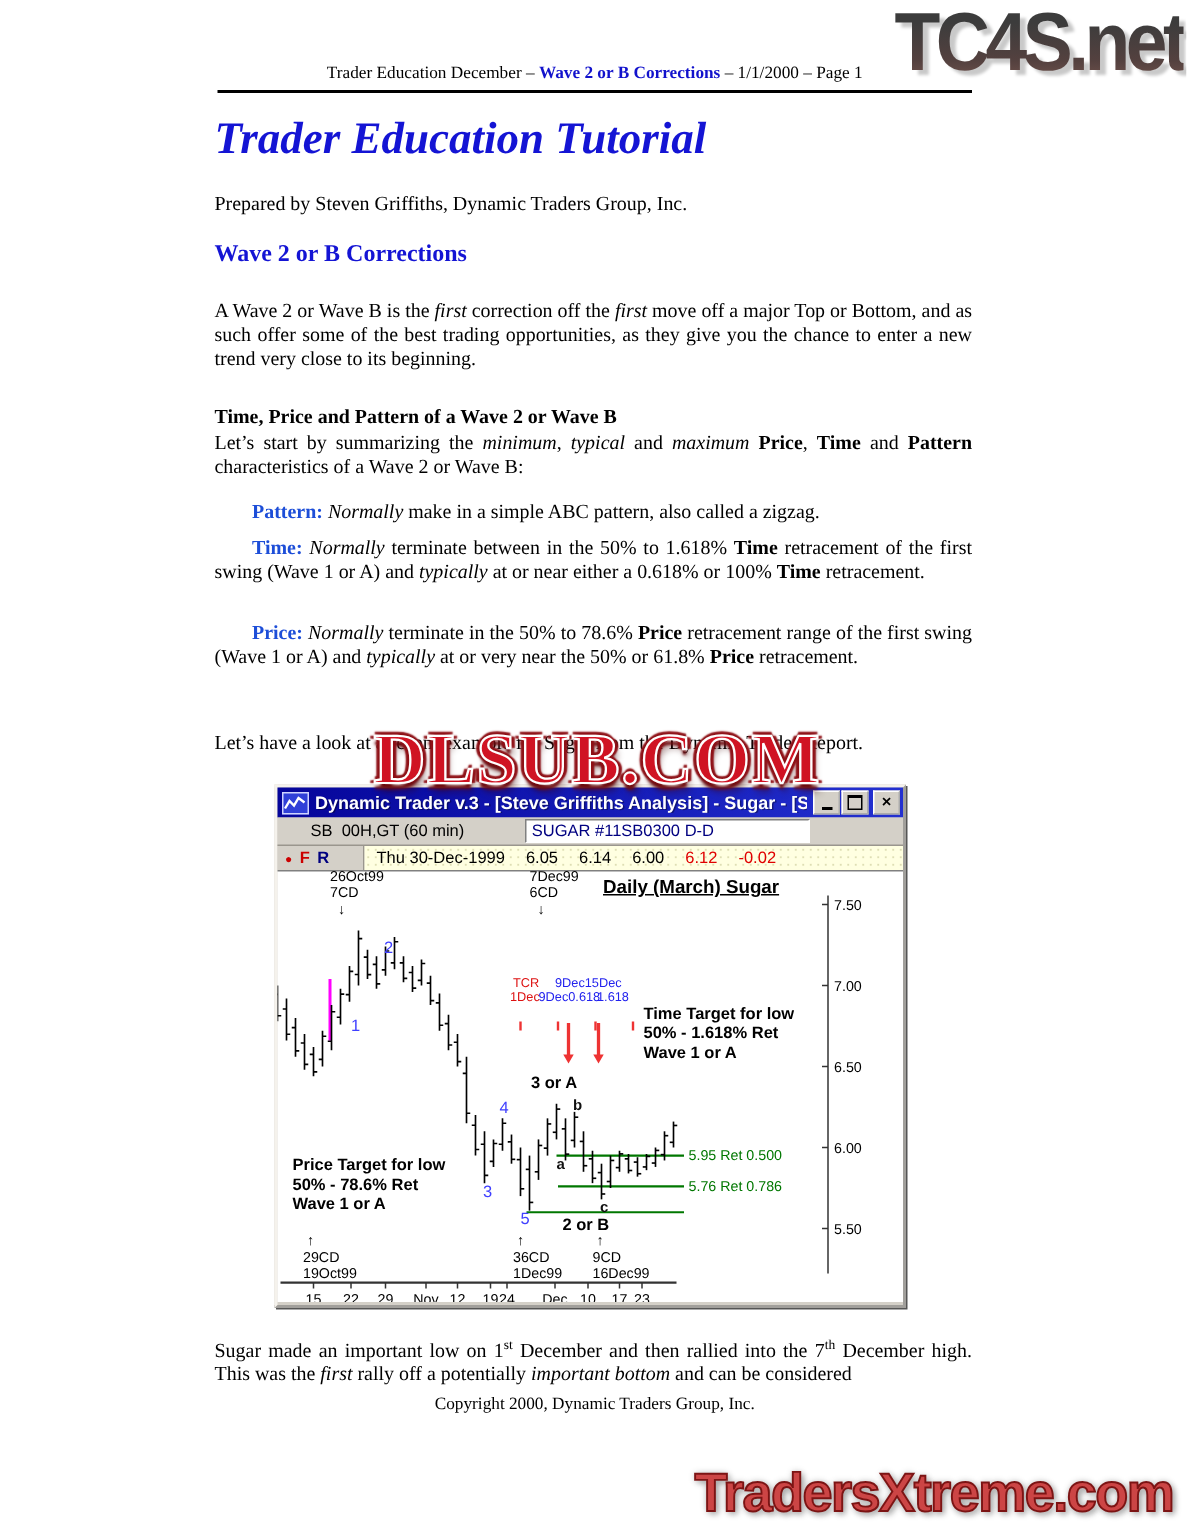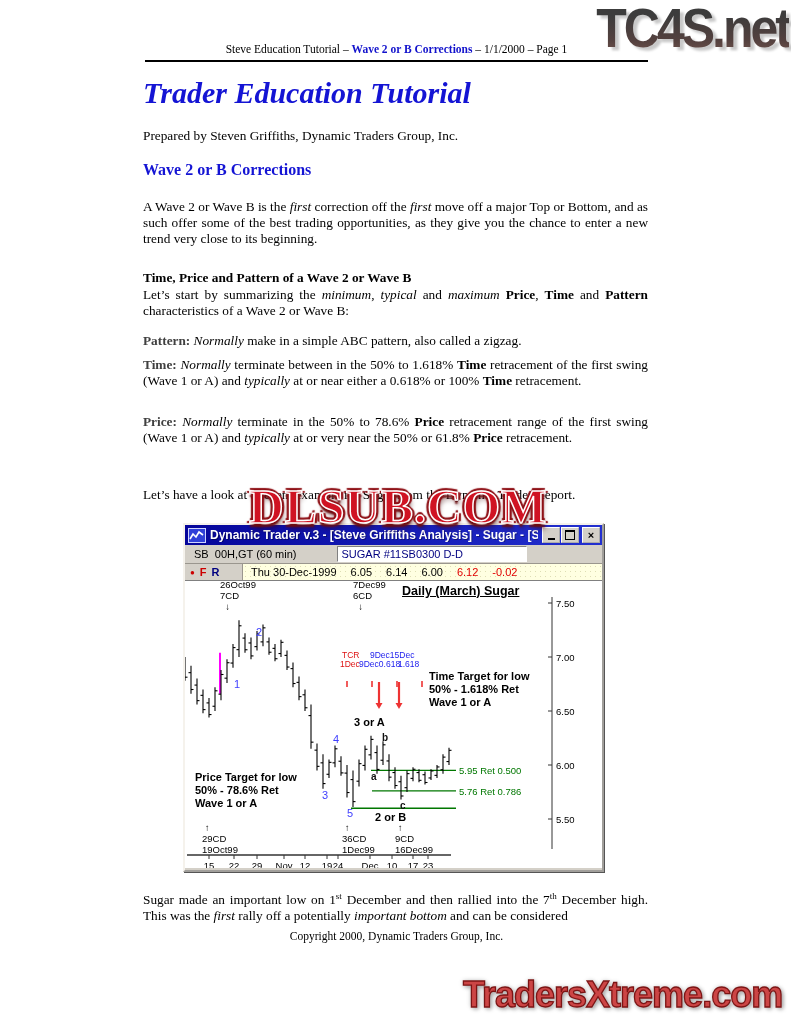--- a/index.html
+++ b/index.html
@@ -11,21 +11,21 @@
   .hdr-hl{color:#1212cc;font-weight:bold;}
   .rule{position:absolute;top:60px;left:145px;width:503px;border-top:2px solid #000;}
   .doc-title{position:absolute;top:76px;left:143px;font-size:30px;font-weight:bold;font-style:italic;color:#1414d4;}
   .doc-sub{position:absolute;top:128px;left:143px;font-size:13.3px;}
   .sec-head{position:absolute;top:161px;left:143px;font-size:16px;font-weight:bold;color:#1414d4;}
   .bodyp{position:absolute;left:143px;width:505px;margin:0;font-size:13.3px;line-height:16px;text-align:justify;}
   .bodyh{position:absolute;left:143px;width:505px;font-size:13.3px;font-weight:bold;}
   .footer{position:absolute;top:930px;left:145px;width:503px;text-align:center;font-size:11.5px;}
   .rt-i{font-style:italic;}
   .rt-b{font-weight:bold;}
-  .rt-hb{font-weight:bold;color:#404040;}
+  .rt-hb{font-weight:bold;color:#1d4ed8;margin-left:25px;}
   .rt-sup{vertical-align:super;font-size:9px;}
 
   
   .tc4s{position:absolute;top:-4px;right:2px;font-family:"Liberation Sans",sans-serif;
         font-weight:bold;font-size:50px;letter-spacing:-3px;
         background:linear-gradient(180deg,#3c3c3c 30%,#54413f 70%,#7c5a52 100%);
         -webkit-background-clip:text;background-clip:text;color:transparent;
         filter:drop-shadow(4px 3px 1px #c9c9c9);transform:scaleY(1.1);transform-origin:top right;z-index:5;}
   .dlsub{position:absolute;top:479px;left:249px;z-index:30;font-family:"Liberation Serif",serif;
          font-weight:bold;font-size:48px;letter-spacing:1px;color:#d01323;
@@ -47,21 +47,21 @@
          text-shadow:1px 1px 0 rgba(0,0,0,.35);}
   .winbtns{display:flex;gap:1px;margin-left:4px;}
   .wbtn{width:16px;height:14px;background:#d4d0c8;border:1px outset #fff;display:flex;
         align-items:center;justify-content:center;cursor:pointer;}
   .wbtn.close{margin-left:2px;}
   .glyph-min{width:7px;height:2px;background:#000;align-self:flex-end;margin-bottom:2px;}
   .glyph-max{width:8px;height:7px;border:1px solid #000;border-top-width:2px;}
   .glyph-x{font-size:11px;font-weight:bold;line-height:10px;color:#000;}
   .toolbar{height:18px;display:flex;align-items:center;font-size:11px;background:#d4d0c8;
            border-bottom:1px solid #9a968e;}
-  .tlabel{padding-left:9px;color:#000;white-space:pre;}
+  .tlabel{padding-left:22px;color:#000;white-space:pre;}
   .symfield{margin-left:40px;width:180px;height:14px;background:#fff;border:1px solid;
             border-color:#808080 #fff #fff #808080;color:#000080;display:flex;align-items:center;
             padding:0 4px;font-size:11px;}
   .quoterow{height:16px;display:flex;align-items:stretch;font-size:11px;}
   .qflags{width:52px;background:#d4d0c8;display:flex;align-items:center;gap:5px;padding-left:5px;
           border-right:1px solid #9a968e;}
   .qdot{color:#cc0000;font-size:8px;}
   .qf{color:#cc0000;font-weight:bold;}
   .qr{color:#000080;font-weight:bold;}
   .qvals{flex:1;display:flex;align-items:center;gap:14px;padding-left:8px;background:#ffffe1;
@@ -81,21 +81,21 @@
   .ann.green{font-size:9.5px;color:#007700;}
   .tk{font-family:"Liberation Sans",sans-serif;font-size:9.5px;fill:#000;}
 </style>
 </head>
 <body>
 
 <div class="canvas">
 
   <div class="tc4s"><span>TC4S.net</span></div>
 
-  <div class="hdrline"><span>Steve Education Tutorial – </span><span class="hdr-hl">Wave 2 or B Corrections</span><span> – 1/1/2000 – Page 1</span></div>
+  <div class="hdrline"><span>Trader Education December – </span><span class="hdr-hl">Wave 2 or B Corrections</span><span> – 1/1/2000 – Page 1</span></div>
   <div class="rule"></div>
 
   <div class="doc-title">Trader Education Tutorial</div>
   <div class="doc-sub">Prepared by Steven Griffiths, Dynamic Traders Group, Inc.</div>
   <div class="sec-head">Wave 2 or B Corrections</div>
 
   <p class="bodyp" style="top:199px"><span>A Wave 2 or Wave B is the </span><span class="rt-i">first</span><span> correction off the </span><span class="rt-i">first</span><span> move off a major Top or Bottom, and as such offer some of the best trading opportunities, as they give you the chance to enter a new trend very close to its beginning.</span></p>
   <div class="bodyh" style="top:270px">Time, Price and Pattern of a Wave 2 or Wave B</div>
   <p class="bodyp" style="top:287px"><span>Let’s start by summarizing the </span><span class="rt-i">minimum</span><span>, </span><span class="rt-i">typical</span><span> and </span><span class="rt-i">maximum</span><span> </span><span class="rt-b">Price</span><span>, </span><span class="rt-b">Time</span><span> and </span><span class="rt-b">Pattern</span><span> characteristics of a Wave 2 or Wave B:</span></p>
   <p class="bodyp" style="top:333px"><span class="rt-hb">Pattern:</span><span>  </span><span class="rt-i">Normally</span><span> make in a simple ABC pattern, also called a zigzag.</span></p>

